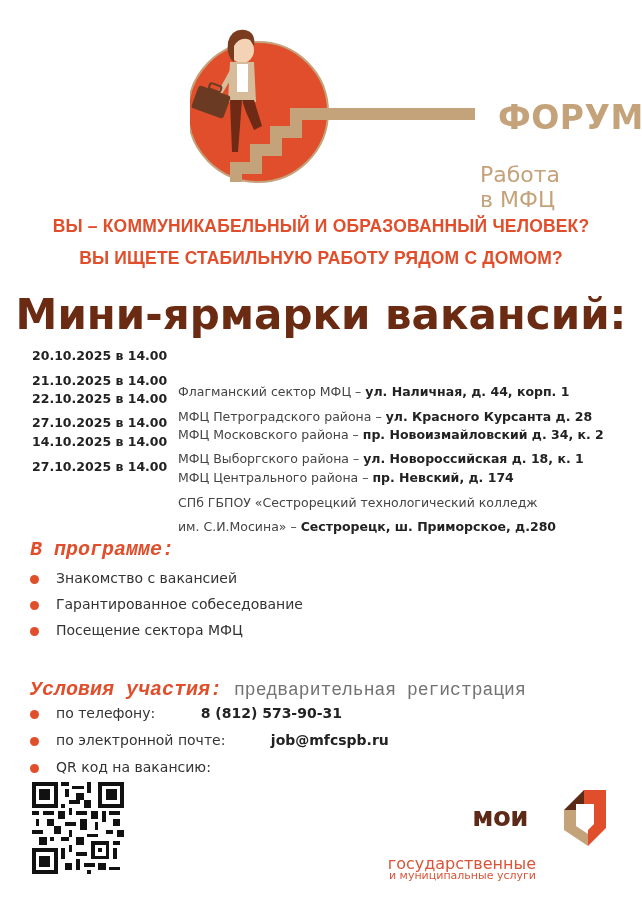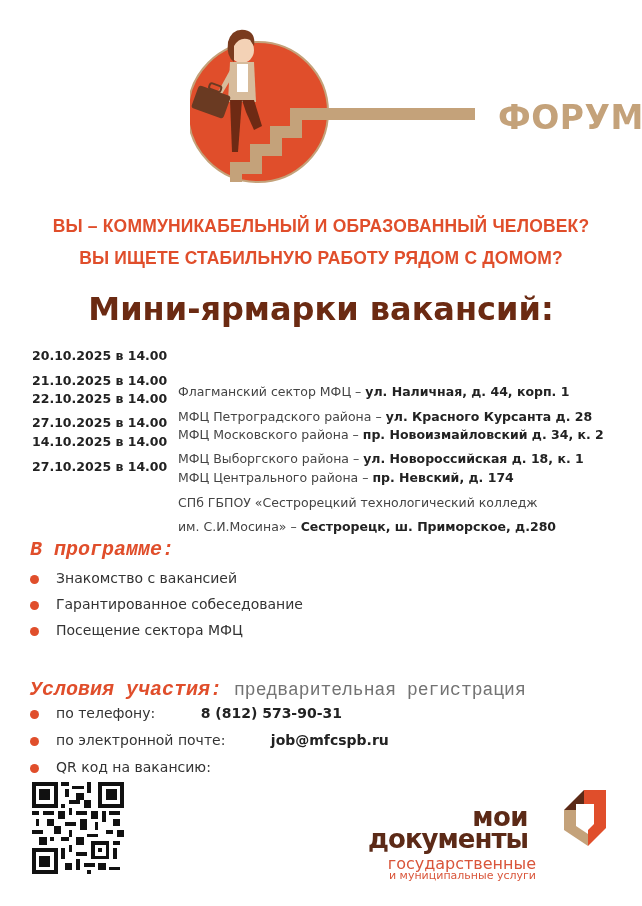--- a/index.html
+++ b/index.html
@@ -8,21 +8,21 @@
 
   .logo { position: absolute; left: 190px; top: 22px; width: 300px; height: 165px; }
   .logo svg { position: absolute; left: 0; top: 0; }
   .forum-title { position: absolute; left: 308px; top: 76px; font-family: "DejaVu Sans", sans-serif; font-weight: bold; font-size: 33px; color: #c4a27a; letter-spacing: 0.5px; }
   .forum-sub { position: absolute; left: 290px; top: 140px; font-family: "DejaVu Sans", sans-serif; font-size: 22px; color: #c4a27a; }
 
   .headline { position: absolute; left: 0; width: 642px; text-align: center; font-family: "Liberation Sans", sans-serif; font-weight: bold; color: #e04e2b; font-size: 19px; letter-spacing: 0.2px; transform: scaleX(0.92); }
   .h1 { top: 215px; }
   .h2 { top: 247px; }
 
-  .fair-title { position: absolute; left: 0; width: 642px; top: 290px; text-align: center; font-family: "DejaVu Sans", sans-serif; font-weight: bold; font-size: 32px; color: #6b2a12; }
+  .fair-title { position: absolute; left: 0; width: 642px; top: 290px; text-align: center; font-family: "DejaVu Sans", sans-serif; font-weight: bold; font-size: 42px; color: #6b2a12; }
 
   .schedule { position: absolute; left: 32px; top: 348px; width: 600px; font-family: "DejaVu Sans", sans-serif; font-size: 12.5px; color: #222; }
   .row { position: absolute; left: 0; white-space: nowrap; }
   .date { position: absolute; left: 0; font-weight: bold; }
   .place { position: absolute; left: 146px; color: #444; margin-top: 36px; }
   .place b { color: #222; }
 
   .section-title { position: absolute; left: 30px; font-family: Liberation Mono, monospace; font-style: italic; font-weight: bold; font-size: 20px; color: #e04e2b; }
   .bullets { position: absolute; left: 30px; font-family: "DejaVu Sans", sans-serif; font-size: 14px; color: #333; }
   .bullet { position: absolute; left: 0; white-space: nowrap; }
@@ -53,20 +53,21 @@
     <path d="M38 20 Q42 6 55 8 Q66 10 64 24 L60 18 Q50 14 44 24 L44 40 Q36 34 38 20 Z" fill="#7a3b1e"></path>
     <path d="M40 40 L64 40 L66 80 L38 80 Z" fill="#d7bc9c"></path>
     <path d="M47 42 L58 42 L58 70 L47 70 Z" fill="#ffffff"></path>
     <path d="M40 78 L52 78 L48 130 L42 130 Z" fill="#6e2a14"></path>
     <path d="M52 78 L64 78 L72 104 L64 108 L56 90 Z" fill="#6e2a14"></path>
     <path d="M40 48 L28 70 L32 72 L44 52 Z" fill="#d7bc9c"></path>
     <rect x="4" y="68" width="34" height="24" rx="3" fill="#6a3a22" transform="rotate(20 21 80)"></rect>
     <rect x="14" y="62" width="12" height="6" rx="2" fill="none" stroke="#6a3a22" stroke-width="2" transform="rotate(20 21 80)"></rect>
   </svg>
   <div class="forum-title">ФОРУМ</div>
+  <div class="forum-sub">Работа в МФЦ</div>
 </div>
 
 <div class="headline h1">ВЫ – КОММУНИКАБЕЛЬНЫЙ И ОБРАЗОВАННЫЙ ЧЕЛОВЕК?</div>
 <div class="headline h2">ВЫ ИЩЕТЕ СТАБИЛЬНУЮ РАБОТУ РЯДОМ С ДОМОМ?</div>
 
 <div class="fair-title">Мини-ярмарки вакансий:</div>
 
 <div class="schedule">
   <div class="row" style="top:0px">
     <span class="date">20.10.2025 в 14.00</span>
@@ -188,21 +189,20 @@
       <rect x="12" y="21" width="1" height="3"></rect>
       <rect x="14" y="22" width="3" height="1"></rect>
       <rect x="18" y="22" width="2" height="2"></rect>
       <rect x="21" y="23" width="3" height="1"></rect>
       <rect x="15" y="24" width="1" height="1"></rect>
   </g>
 </svg>
 
 <div class="moi">
   <div class="moi-top">мои</div>
-  <div class="moi-bot">документы</div>
   <div class="moi-s1">государственные</div>
   <div class="moi-s2">и муниципальные услуги</div>
   <svg class="moi-shield" width="50" height="62" viewBox="0 0 50 62">
     <path d="M4 24 L24 4 L24 18 L16 18 L16 24 Z" fill="#5c2a17"></path>
     <path d="M24 4 L46 4 L46 42 L28 60 L28 44 L34 38 L34 18 L24 18 Z" fill="#e04e2b"></path>
     <path d="M4 24 L16 24 L16 40 L28 48 L28 60 L4 44 Z" fill="#c4a27a"></path>
   </svg>
 </div>
 
 </body></html>

